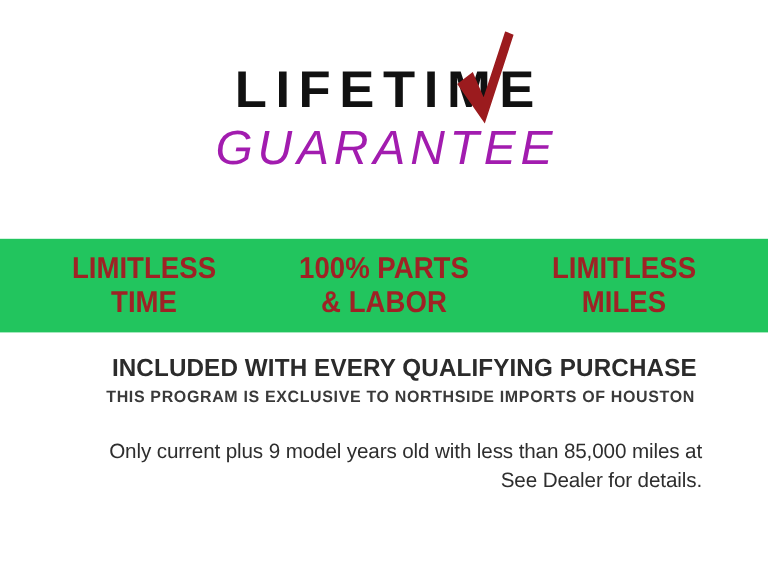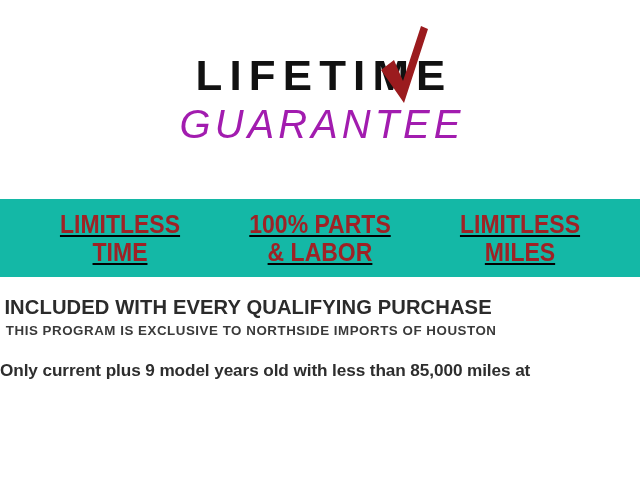--- a/index.html
+++ b/index.html
@@ -72,27 +72,26 @@
     padding-left: 4px;
   }
 
   
   .feature-band {
     position: absolute;
     top: 199px;
     left: 0;
     width: 640px;
     height: 78px;
-    background: #14b8a6;
+    background: #22c55e;
     display: flex;
     align-items: center;
     justify-content: space-between;
     box-sizing: border-box;
     padding: 0 20px;
-    text-decoration: underline;
   }
 
   .feature-col {
     flex: 1 1 0;
     text-align: center;
     font-family: "Liberation Sans", sans-serif;
     font-weight: 700;
     font-size: 25px;
     line-height: 1.12;
     color: #9f2225;
@@ -100,21 +99,21 @@
     transform: scaleX(0.92);
   }
   .feature-col .l2 { display: block; }
 
   
   .copy-block {
     position: absolute;
     top: 296px;
     left: 0;
     width: 585px;
-    text-align: left;
+    text-align: right;
   }
 
   .headline {
     font-family: "Liberation Sans", sans-serif;
     font-weight: 700;
     font-size: 20.5px;
     letter-spacing: 0.1px;
     color: #2b2b2b;
     line-height: 1.1;
     transform: scaleX(0.985);
@@ -125,23 +124,23 @@
     font-family: "Liberation Sans", sans-serif;
     font-weight: 700;
     font-size: 13.6px;
     letter-spacing: 0.55px;
     color: #3a3a3a;
     line-height: 1.1;
     transform: scaleX(0.98);
   }
 
   .finefont {
-    margin-top: 19px;
+    margin-top: 25px;
     font-family: "Liberation Sans", sans-serif;
-    font-weight: 700;
+    font-weight: 400;
     font-size: 17.2px;
     color: #2e2e2e;
     line-height: 1.42;
     letter-spacing: -0.1px;
   }
   .finefont .fl { display: block; }
 </style>
 </head>
 <body>
 
@@ -172,16 +171,17 @@
       <span>LIMITLESS</span>
       <span class="l2">MILES</span>
     </div>
   </div>
 
   <div class="copy-block">
     <div class="headline">INCLUDED WITH EVERY QUALIFYING PURCHASE</div>
     <div class="subhead">THIS PROGRAM IS EXCLUSIVE TO NORTHSIDE IMPORTS OF HOUSTON</div>
     <div class="finefont">
       <span class="fl">Only current plus 9 model years old with less than 85,000 miles at</span>
+      <span class="fl">See Dealer for details.</span>
     </div>
   </div>
 
 </div>
 
 </body></html>

